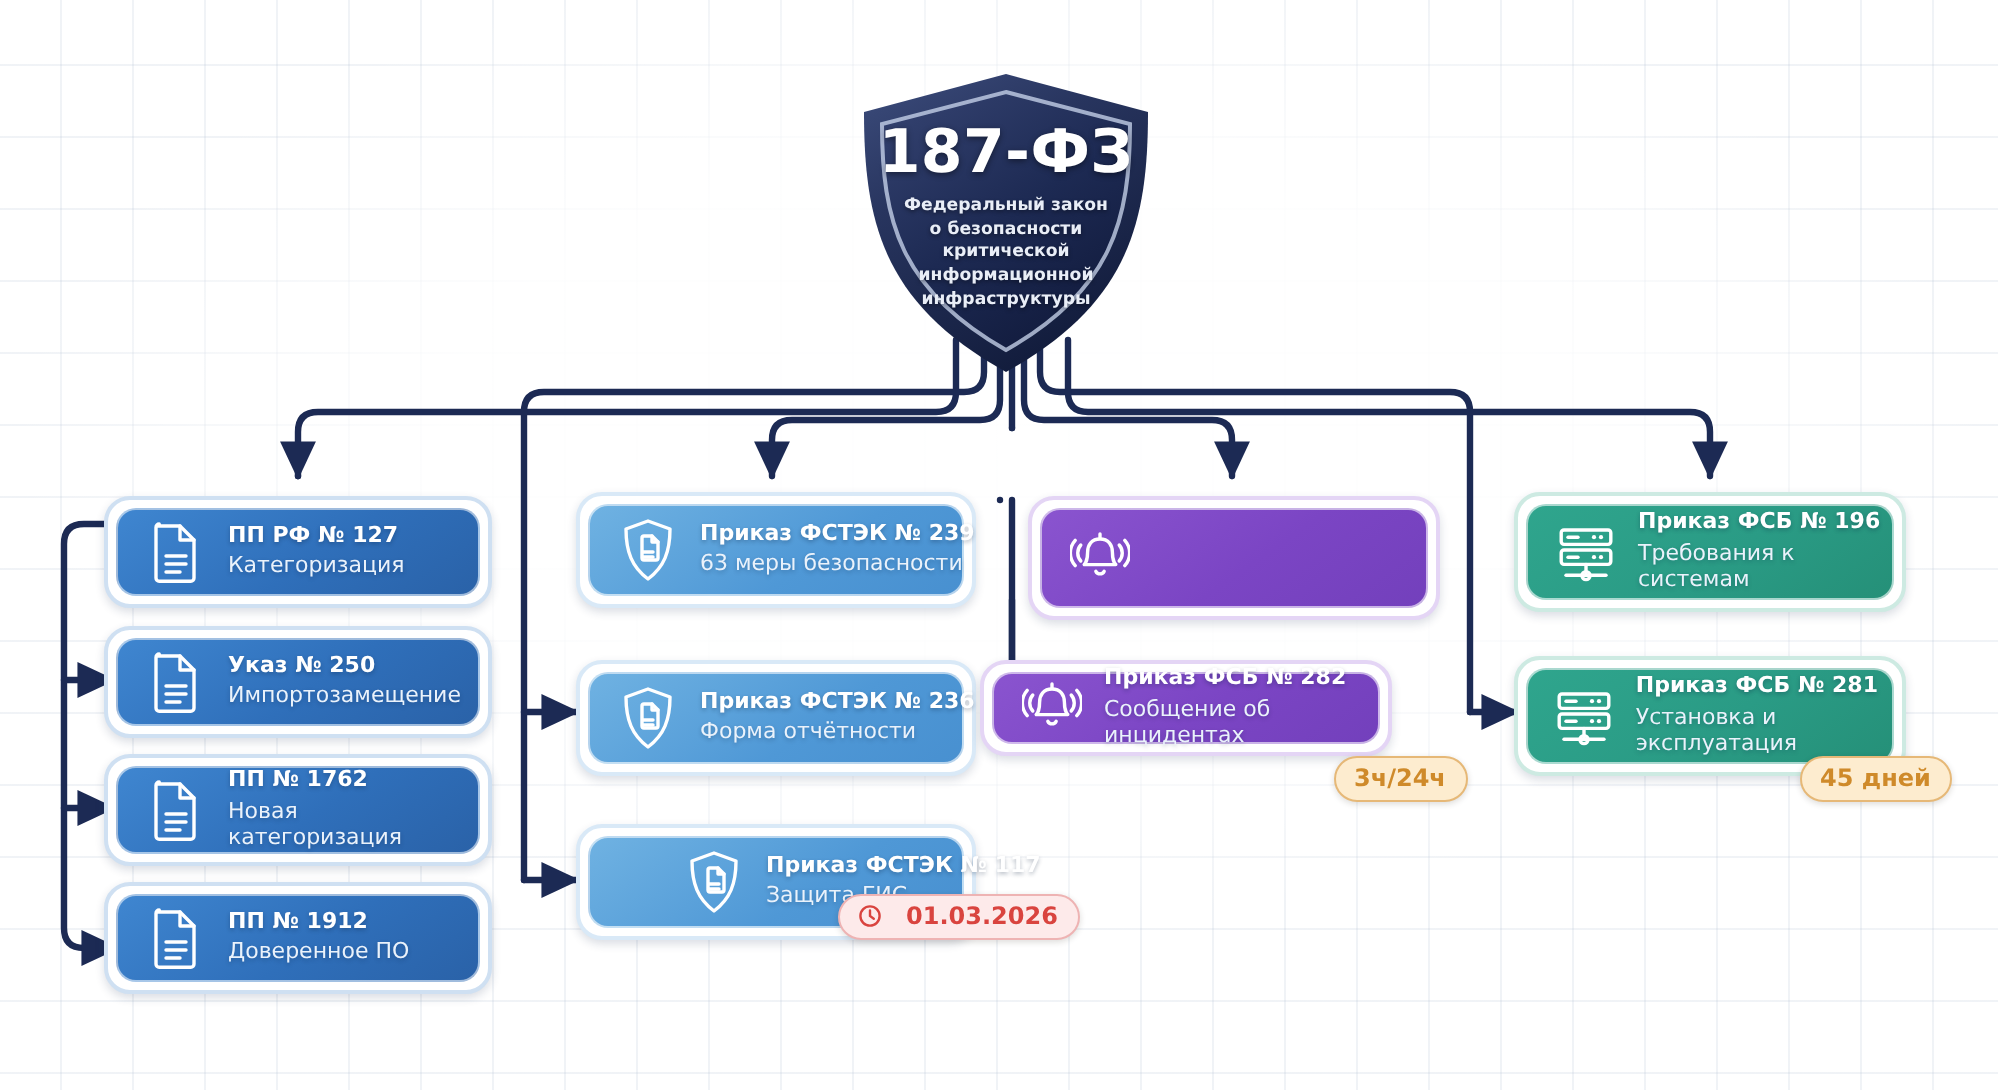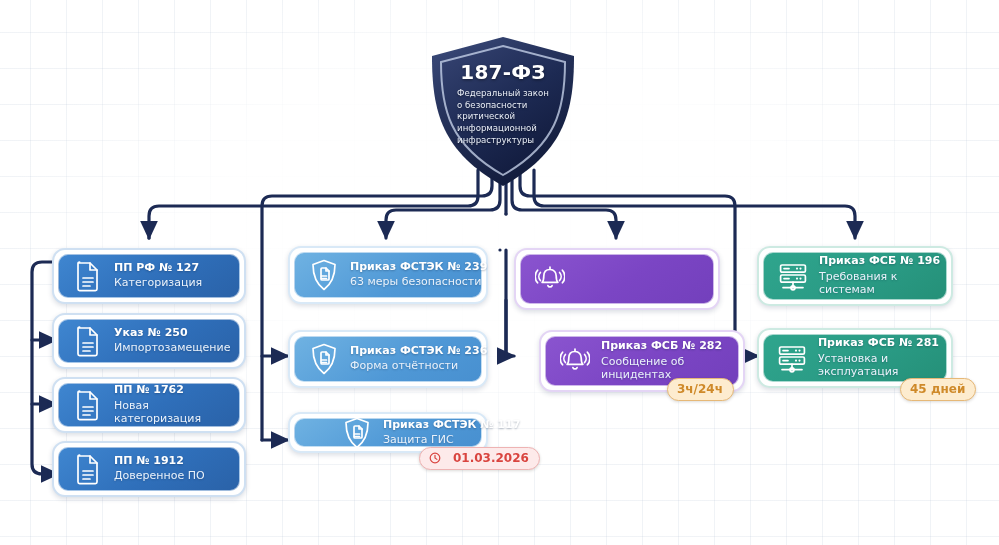--- a/index.html
+++ b/index.html
@@ -27,26 +27,26 @@
 
   
   .shield-wrap{position:absolute;left:424px;top:34px;width:158px;height:156px;}
   .shield-text{
     position:absolute;left:0;top:0;width:158px;height:156px;
     display:flex;flex-direction:column;align-items:center;
     justify-content:flex-start;padding-top:28px;box-sizing:border-box;
     pointer-events:none;
   }
   .shield-title{
-    color:#ffffff;font-weight:bold;font-size:20px;letter-spacing:.2px;
+    color:#ffffff;font-weight:bold;font-size:30px;letter-spacing:.2px;
     text-shadow:0 1px 3px rgba(0,0,0,.45);line-height:1;
   }
   .shield-sub{
     margin-top:6px;color:#e9eef7;font-size:8.6px;line-height:1.36;
-    text-align:left;font-weight:normal;max-width:120px;
+    text-align:center;font-weight:bold;max-width:120px;
     text-shadow:0 1px 2px rgba(0,0,0,.4);
   }
 
   
   .card{
     position:absolute;box-sizing:border-box;
     border-radius:13px;
     display:flex;align-items:center;
     padding:0 12px 0 11px;
     background:#ffffff;
@@ -267,21 +267,21 @@
               <path d="M12.5,18 h5"></path>
               <path d="M12.5,20.5 h5"></path>
             </g>
           </svg>
           <div class="txt">
             <div class="t1">Приказ ФСТЭК № 236</div>
             <div class="t2">Форма отчётности</div>
           </div>
         </div>
       </div>
-      <div class="card c-lblue" style="left: 288px; top: 412px; width: 200px; height: 41px; padding-left: 44px;">
+      <div class="card c-lblue" style="left: 288px; top: 412px; width: 200px; height: 58px; padding-left: 44px;">
         <div class="inner"></div>
         <div class="content">
           <svg viewBox="0 0 30 34" class="ic">
             <g fill="none" stroke="#ffffff" stroke-width="1.7" stroke-linecap="round" stroke-linejoin="round">
               <path d="M15,2.5 L26,6.5 C26,18 23,25.5 15,31.5 C7,25.5 4,18 4,6.5 Z"></path>
               <path d="M13,10 h4 l3,3 v8 a1,1 0 0 1 -1,1 h-6 a1,1 0 0 1 -1,-1 v-10 a1,1 0 0 1 1,-1 z"></path>
               <path d="M17,10 v3 h3"></path>
               <path d="M12.5,18 h5"></path>
               <path d="M12.5,20.5 h5"></path>
             </g>
@@ -301,21 +301,21 @@
               <path d="M12.9,23.6 a2.3,2.3 0 0 0 4.2,0"></path>
               <path d="M15,5 v2.2"></path>
               <path d="M5.4,10.5 a6,6 0 0 0 0,8"></path>
               <path d="M2.6,8.2 a9.4,9.4 0 0 0 0,12.6"></path>
               <path d="M24.6,10.5 a6,6 0 0 1 0,8"></path>
               <path d="M27.4,8.2 a9.4,9.4 0 0 1 0,12.6"></path>
             </g>
           </svg>
         </div>
       </div>
-      <div class="card c-purp" style="left: 539px; top: 330px; width: 206px; height: 62px;">
+      <div class="card c-purp" style="left: 490px; top: 330px; width: 206px; height: 48px;">
         <div class="inner"></div>
         <div class="content">
           <svg viewBox="0 0 30 34" class="ic">
             <g fill="none" stroke="#ffffff" stroke-width="1.7" stroke-linecap="round" stroke-linejoin="round">
               <path d="M15,7.5 c-4.2,0 -6.2,3 -6.2,6.6 c0,4.6 -1.7,6.2 -1.7,6.2 h15.8 c0,0 -1.7,-1.6 -1.7,-6.2 c0,-3.6 -2,-6.6 -6.2,-6.6 z"></path>
               <path d="M12.9,23.6 a2.3,2.3 0 0 0 4.2,0"></path>
               <path d="M15,5 v2.2"></path>
               <path d="M5.4,10.5 a6,6 0 0 0 0,8"></path>
               <path d="M2.6,8.2 a9.4,9.4 0 0 0 0,12.6"></path>
               <path d="M24.6,10.5 a6,6 0 0 1 0,8"></path>

